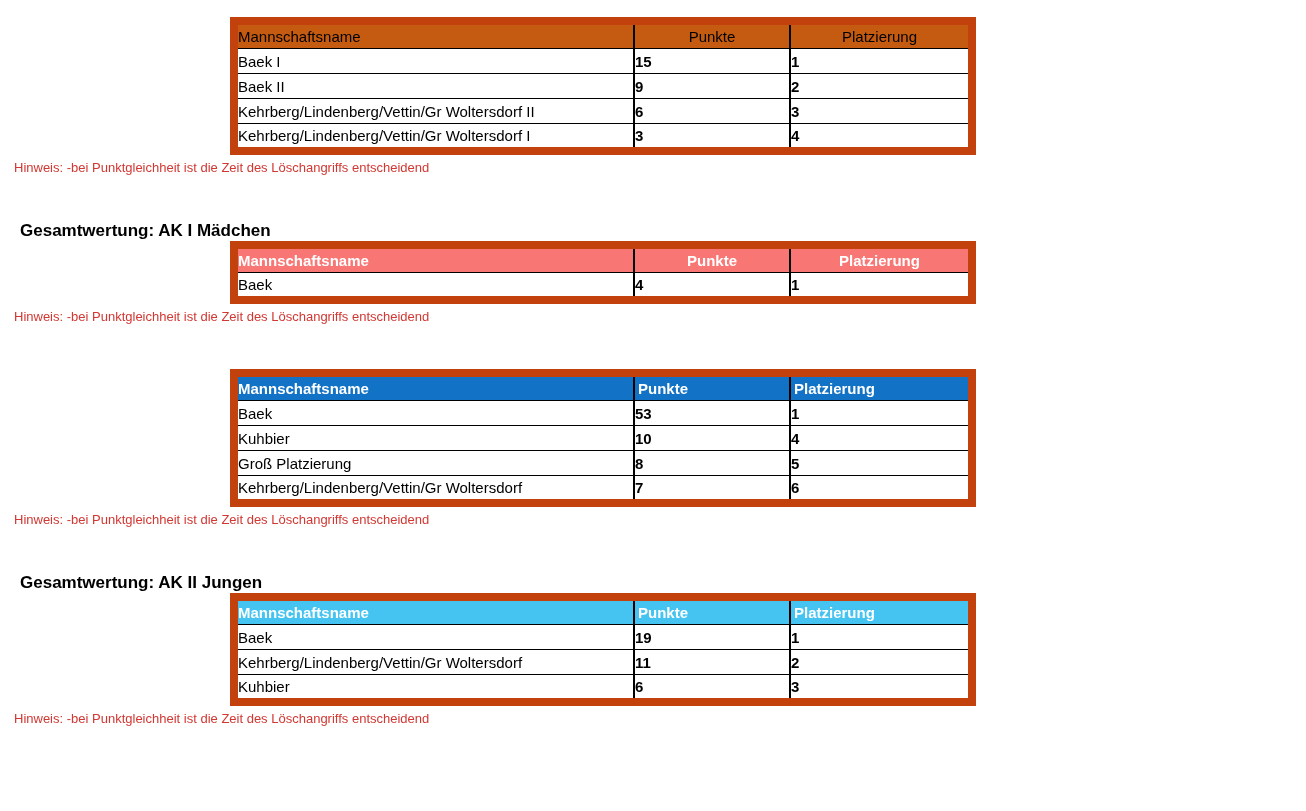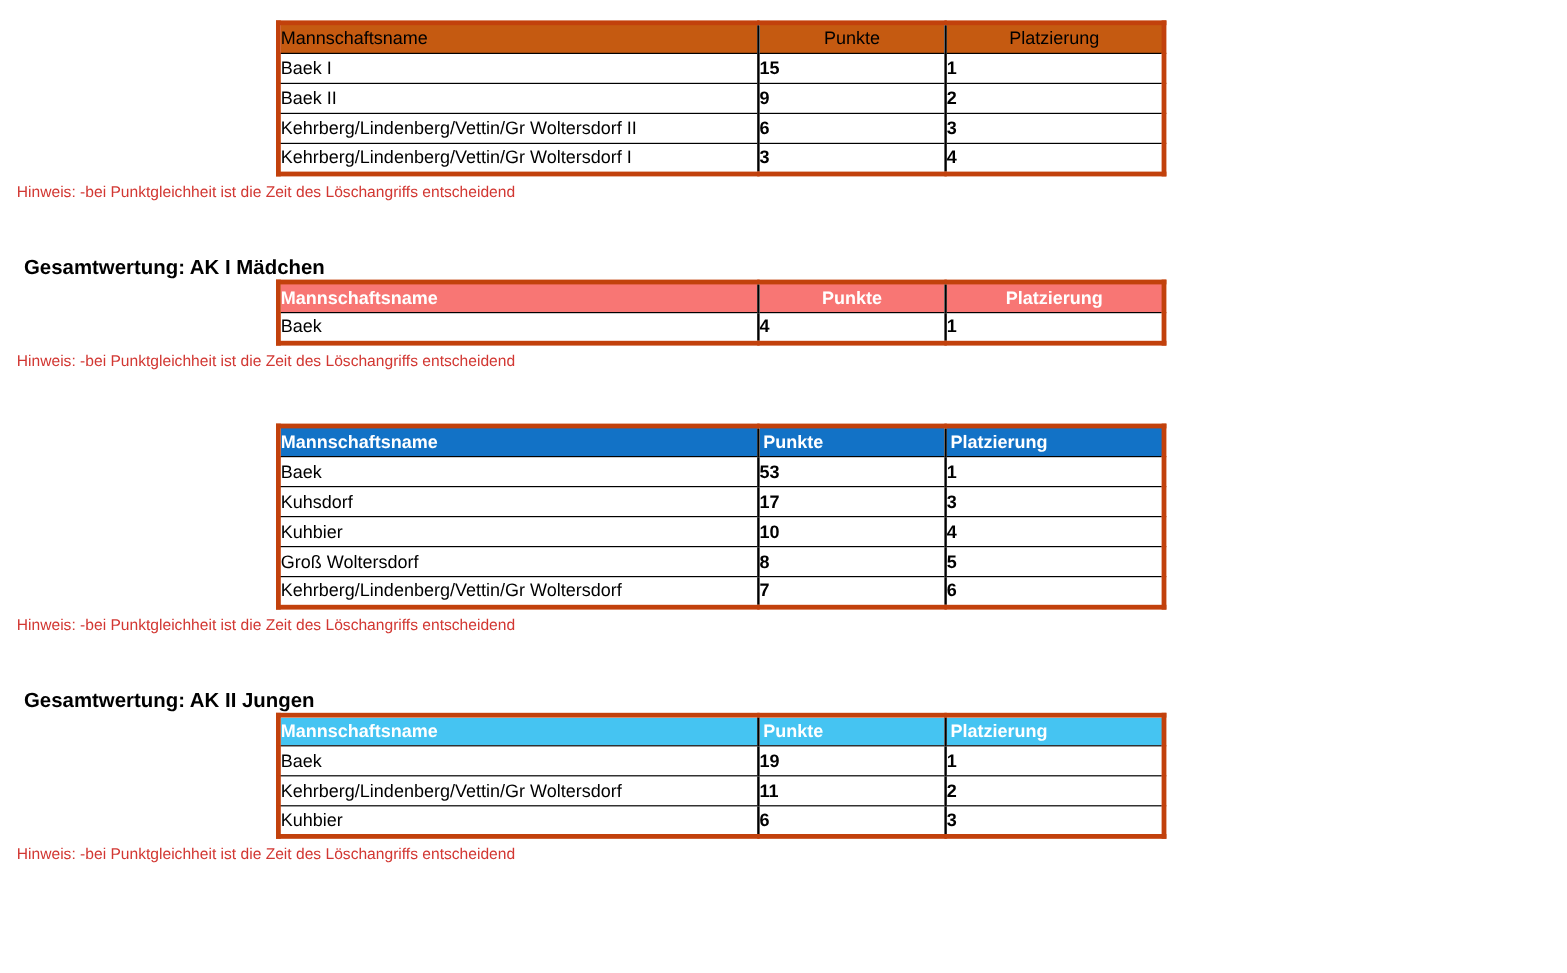--- a/index.html
+++ b/index.html
@@ -22,21 +22,21 @@
     font-weight: bold;
     line-height: 21px;
     margin: 0 0 0 20px;
     color: #000000;
   }
   table.results {
     border-collapse: collapse;
     table-layout: fixed;
     width: 738px;
     margin-left: 230px;
-    border: 4px solid #c2410c;
+    border: 8px solid #c2410c;
     padding-left: 10px;
   }
   table.results th,
   table.results td {
     border: 1px solid #000000;
     border-left-width: 2px;
     border-right-width: 2px;
     height: 25px;
     padding: 0;
     font-size: 15px;
@@ -140,31 +140,26 @@
           <th class="val" style="background: rgb(18, 114, 198); color: rgb(255, 255, 255); font-weight: bold; text-align: left; padding-left: 3px;">Platzierung</th>
         </tr>
       </thead>
       <tbody>
           <tr>
             <td class="name">Baek</td>
             <td class="num">53</td>
             <td class="num">1</td>
           </tr>
           <tr>
-            <td class="name">Kuhsdorf</td>
-            <td class="num">17</td>
-            <td class="num">3</td>
-          </tr>
-          <tr>
             <td class="name">Kuhbier</td>
             <td class="num">10</td>
             <td class="num">4</td>
           </tr>
           <tr>
-            <td class="name">Groß Woltersdorf</td>
+            <td class="name">Groß Platzierung</td>
             <td class="num">8</td>
             <td class="num">5</td>
           </tr>
           <tr>
             <td class="name">Kehrberg/Lindenberg/Vettin/Gr Woltersdorf</td>
             <td class="num">7</td>
             <td class="num">6</td>
           </tr>
         </tbody>
     </table>

